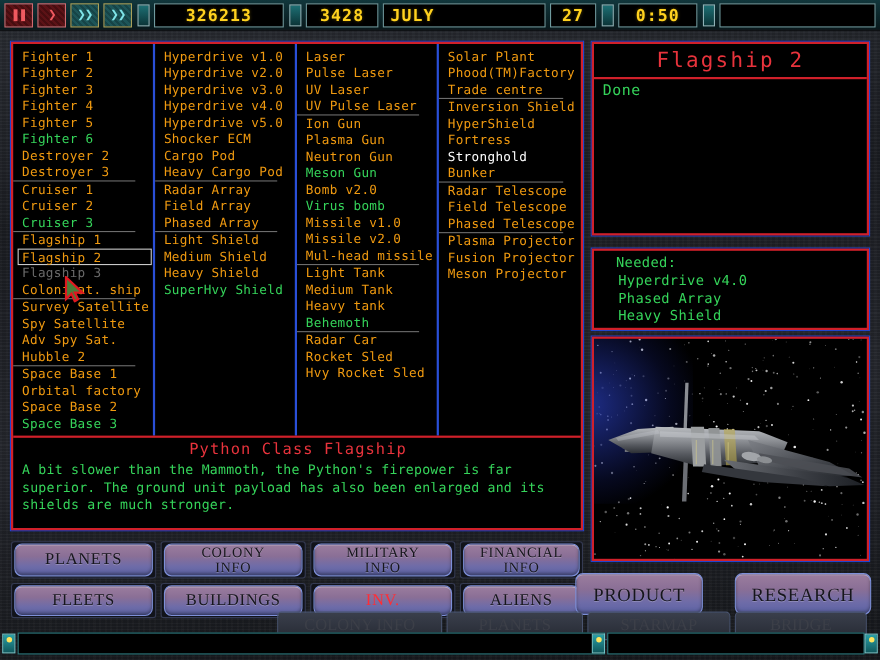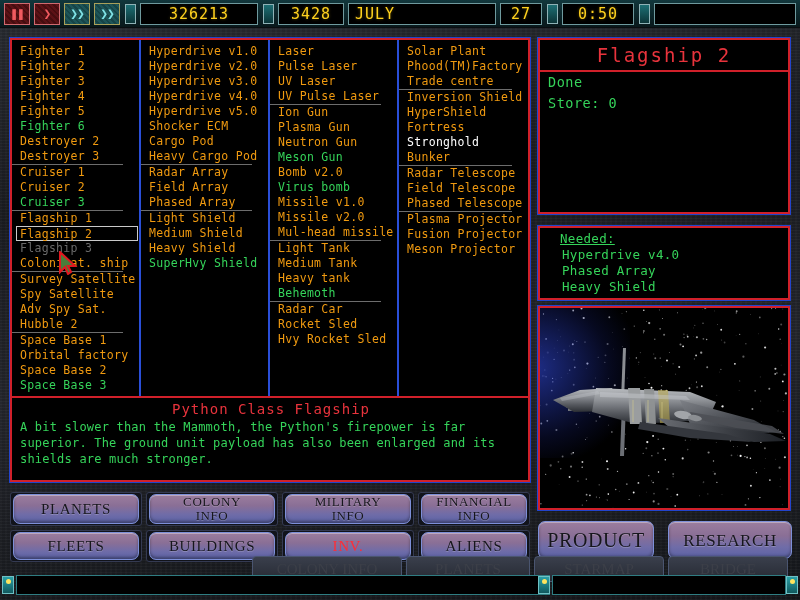--- a/index.html
+++ b/index.html
@@ -25,21 +25,21 @@
     background:repeating-linear-gradient(45deg,#15484c 0 2px,#10383c 2px 4px);}
   .vcrbtn.red{background:repeating-linear-gradient(45deg,#5c1216 0 2px,#470d10 2px 4px);border-color:#d06a70;}
   .vcrbtn.olive{background:repeating-linear-gradient(45deg,#1d5558 0 2px,#164447 2px 4px);border-color:#a9a05a;}
   .vcr-g{font-size:13px;line-height:1;font-weight:bold;letter-spacing:-1px;}
   .vcr-g.r{color:#f05a60;}
   .vcr-g.c{color:#7fe4e8;}
   .lamp{width:11px;height:20px;margin:0 2px 0 3px;border:1px solid #8fb2b6;
     background:linear-gradient(180deg,#1d6f74,#0c3538);box-sizing:border-box;}
   .lcd{height:22px;margin:0 2px;background:#000;border:1px solid #6f9a9e;
     box-sizing:border-box;display:flex;align-items:center;padding:0 6px;
-    color:#ffd21f;font-size:15px;font-weight:normal;letter-spacing:1px;
+    color:#ffd21f;font-size:15px;font-weight:bold;letter-spacing:1px;
     font-family:"DejaVu Sans Mono",monospace;text-shadow:0 0 3px rgba(255,200,0,.35);}
   #lcd-credits{width:118px;justify-content:center;}
   #lcd-year{width:66px;justify-content:center;}
   #lcd-month{width:148px;}
   #lcd-day{width:42px;justify-content:center;}
   #lcd-time{width:72px;justify-content:center;}
   #lcd-blank{flex:1;}
   
   #invframe{position:absolute;left:10px;top:38px;width:520px;height:444px;
     border:2px solid #d0202a;background:#000;box-sizing:border-box;
@@ -65,21 +65,21 @@
   #rightpanel{position:absolute;left:538px;top:38px;width:252px;height:176px;
     border:2px solid #d0202a;background:#000;box-sizing:border-box;
     box-shadow:0 0 0 1px #2244cc;}
   #shiptitle{height:30px;border-bottom:2px solid #d0202a;display:flex;
     align-items:center;justify-content:center;color:#e8333c;font-size:19px;letter-spacing:2px;}
   .stat{color:#35d45a;font-size:13.5px;line-height:21px;padding-left:8px;letter-spacing:.5px;}
   #neededbox{position:absolute;left:538px;top:226px;width:252px;height:74px;
     border:2px solid #d0202a;background:#000;box-sizing:border-box;padding:3px 0 0 8px;
     box-shadow:0 0 0 1px #2244cc;}
   .need{color:#35d45a;font-size:12.5px;line-height:16px;padding-left:14px;letter-spacing:.3px;}
-  .need.hdr{padding-left:12px;text-decoration:underline;}
+  .need.hdr{padding-left:12px;}
   
   #shipview{position:absolute;left:538px;top:306px;width:252px;height:204px;
     border:2px solid #d0202a;box-sizing:border-box;overflow:hidden;background:#000;
     box-shadow:0 0 0 1px #2244cc;}
   #stars{position:absolute;inset:0;}
   #nebula{position:absolute;left:-30px;top:0px;width:120px;height:150px;
     background:radial-gradient(ellipse at 20% 40%, rgba(40,60,180,.75), rgba(18,26,90,.35) 55%, rgba(0,0,0,0) 78%);}
   
   .btn{position:absolute;box-sizing:border-box;
     border:1px solid #7d8fd8;border-radius:7px;
@@ -224,24 +224,20 @@
     </div>
   <div id="descbox">
     <div id="desctitle">Python Class Flagship</div>
     <div id="desctext">A bit slower than the Mammoth, the Python's firepower is far superior. The ground unit payload has also been enlarged and its shields are much stronger.</div>
   </div>
 </div>
 
 <div id="rightpanel">
   <div id="shiptitle">Flagship 2</div>
   <div class="stat">Done</div>
-  <div class="stat">
-    <span>Store:</span>
-    <span>0</span>
-  </div>
 </div>
 
 <div id="neededbox">
   <div class="need hdr">Needed:</div>
   <div id="needlist">
       <div class="need">Hyperdrive v4.0</div>
       <div class="need">Phased Array</div>
       <div class="need">Heavy Shield</div>
     </div>
 </div>
@@ -655,21 +651,21 @@
     </div>
     <div class="btn active" style="left: 285px; top: 532px; width: 126px; height: 28px;">
       <span>INV.</span>
     </div>
     <div class="btn" style="left: 421px; top: 532px; width: 106px; height: 28px;">
       <span>ALIENS</span>
     </div>
   </div>
 
 <div id="sidebuttons">
-    <div class="btn" style="left: 538px; top: 521px; width: 116px; height: 38px; font-size: 20px;">
+    <div class="btn" style="left: 523px; top: 521px; width: 116px; height: 38px; font-size: 17px;">
       <span>PRODUCT</span>
     </div>
     <div class="btn" style="left: 668px; top: 521px; width: 124px; height: 38px; font-size: 17px;">
       <span>RESEARCH</span>
     </div>
   </div>
 
 <div id="bottomrow">
     <div class="botbtn" style="left: 252px; top: 556px; width: 150px; height: 26px;">
       <span>COLONY INFO</span>

